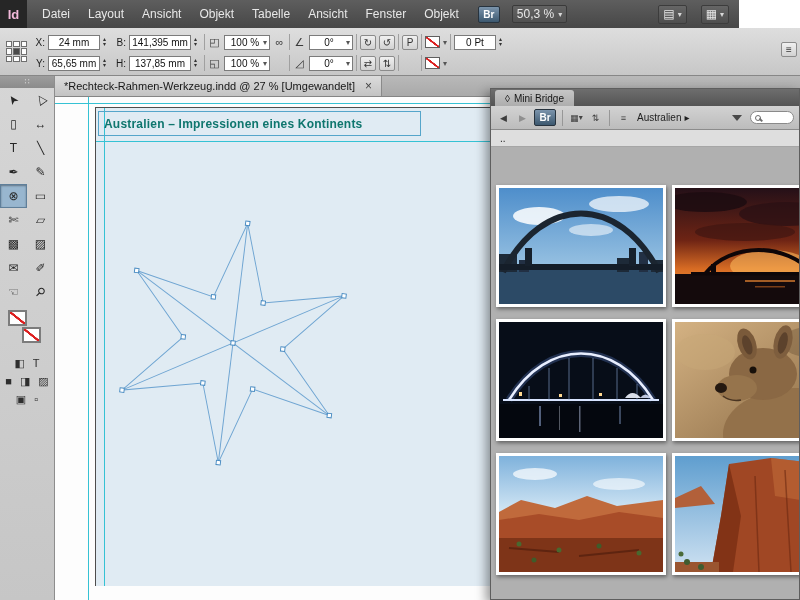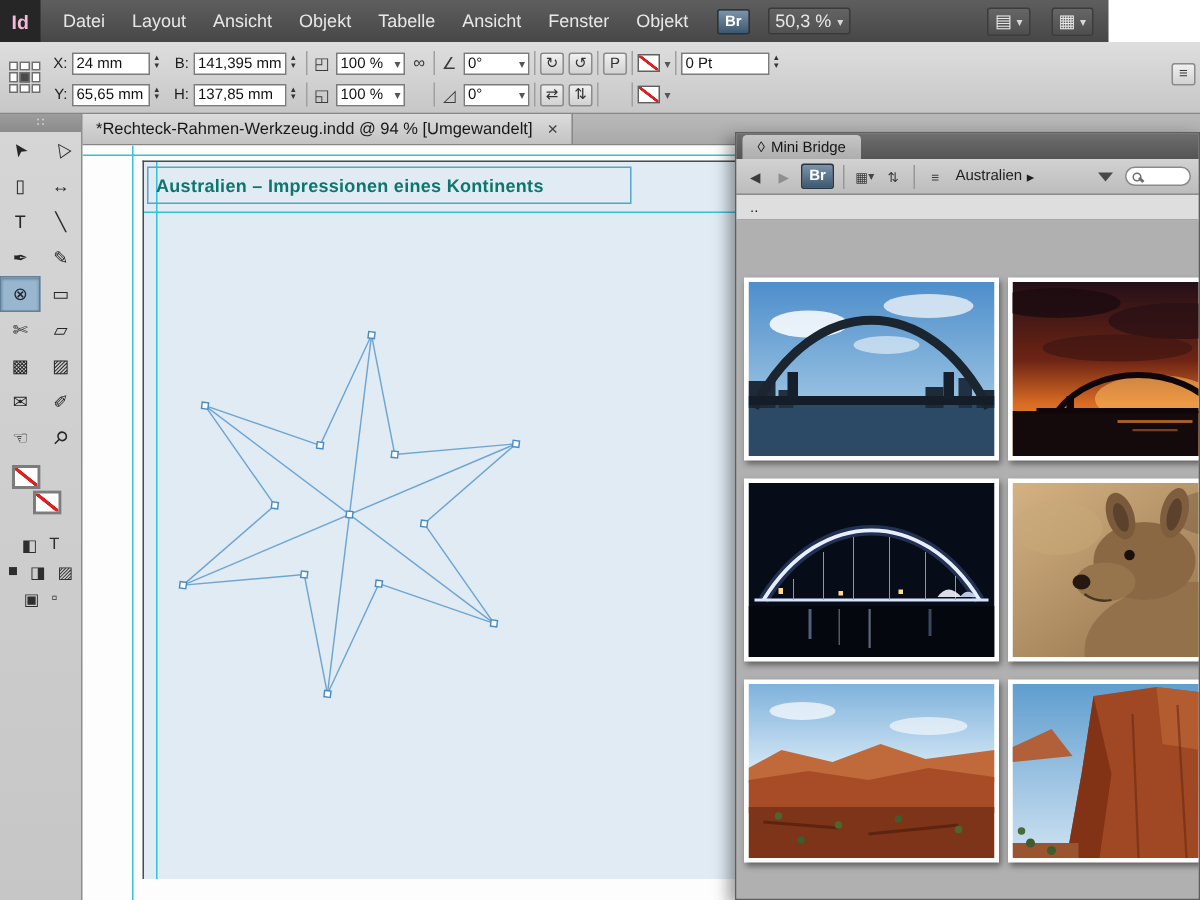--- a/index.html
+++ b/index.html
@@ -30,21 +30,21 @@
     font-size:10px; color:#1d1d1d; z-index:39; }
   #proxy { position:absolute; left:6px; top:13px; width:21px; height:21px; display:grid;
     grid-template-columns:repeat(3,1fr); grid-template-rows:repeat(3,1fr); gap:1px; }
   #proxy i { background:#fdfdfd; border:1px solid #6f6f6f; }
   #proxy i.c { background:#4a4a4a; }
   .cb-row { position:absolute; left:32px; height:18px; display:flex; align-items:center; gap:3px; }
   #cb-r1 { top:5px; } #cb-r2 { top:26px; }
   .cb-label { width:13px; text-align:right; }
   .field { display:flex; align-items:center; background:#fff; border:1px solid #7b7b7b; height:15px; padding:0 2px; }
   .field input { border:0; outline:0; font-size:10px; font-family:"Liberation Sans",sans-serif;
-    width:100%; height:13px; padding:0; background:transparent; color:#111; }
+    width:100%; height:13px; padding:0; background:transparent; color:#111;text-align:center; }
   .w50{width:52px;} .w62{width:62px;} .w46{width:46px;} .w44{width:44px;}
   .stepper { display:flex; flex-direction:column; line-height:5px; font-size:6px; color:#333; width:7px; }
   .vsep { width:1px; height:16px; background:#a0a0a0; }
   .cbicon { font-size:11px; color:#3a3a3a; width:13px; text-align:center; }
   .cbbtn { min-width:16px; height:15px; border:1px solid #8b8b8b; background:linear-gradient(#f0f0f0,#d2d2d2);
     display:flex; align-items:center; justify-content:center; font-size:10px; color:#333; border-radius:2px; }
   .none-swatch { width:15px; height:12px; border:1px solid #5f5f5f;
     background:linear-gradient(to top right, rgba(0,0,0,0) 43%, #dc1f1f 45%, #dc1f1f 55%, rgba(0,0,0,0) 57%), #fff; }
   #cb-corner { position:absolute; right:3px; top:14px; }
 
@@ -192,21 +192,21 @@
     </span>
     <span class="vsep"></span>
     <span class="cbbtn">↻</span>
     <span class="cbbtn">↺</span>
     <span class="vsep"></span>
     <span class="cbbtn">P</span>
     <span class="vsep"></span>
     <span class="none-swatch"></span>
     <span class="dd" style="color:#555">▾</span>
     <span class="vsep"></span>
-    <span class="field" style="width:59px">
+    <span class="field" style="width:42px">
       <input value="0 Pt" style="">
     </span>
     <span class="stepper">
       <span>▴</span>
       <span>▾</span>
     </span>
   </div>
 
   <div class="cb-row" id="cb-r2">
     <span class="cb-label">Y:</span>
@@ -324,21 +324,21 @@
   </div>
   <div class="tp-row">
     <span>▣</span>
     <span>▫</span>
   </div>
 </div>
 
 <div id="docwindow">
   <div id="tabbar">
     <div id="doctab">
-      <span>*Rechteck-Rahmen-Werkzeug.indd @ 94 % [Umgewandelt]</span>
+      <span>*Rechteck-Rahmen-Werkzeug.indd @ 27 % [Umgewandelt]</span>
       <span class="close">×</span>
     </div>
   </div>
   <div id="canvas">
     <div class="guide-h" style="top:6px"></div>
     <div class="guide-v" style="left:33px"></div>
     <div id="page">
       <div class="pg-guide-v"></div>
       <div class="pg-guide-h"></div>
       <div id="title-frame">

